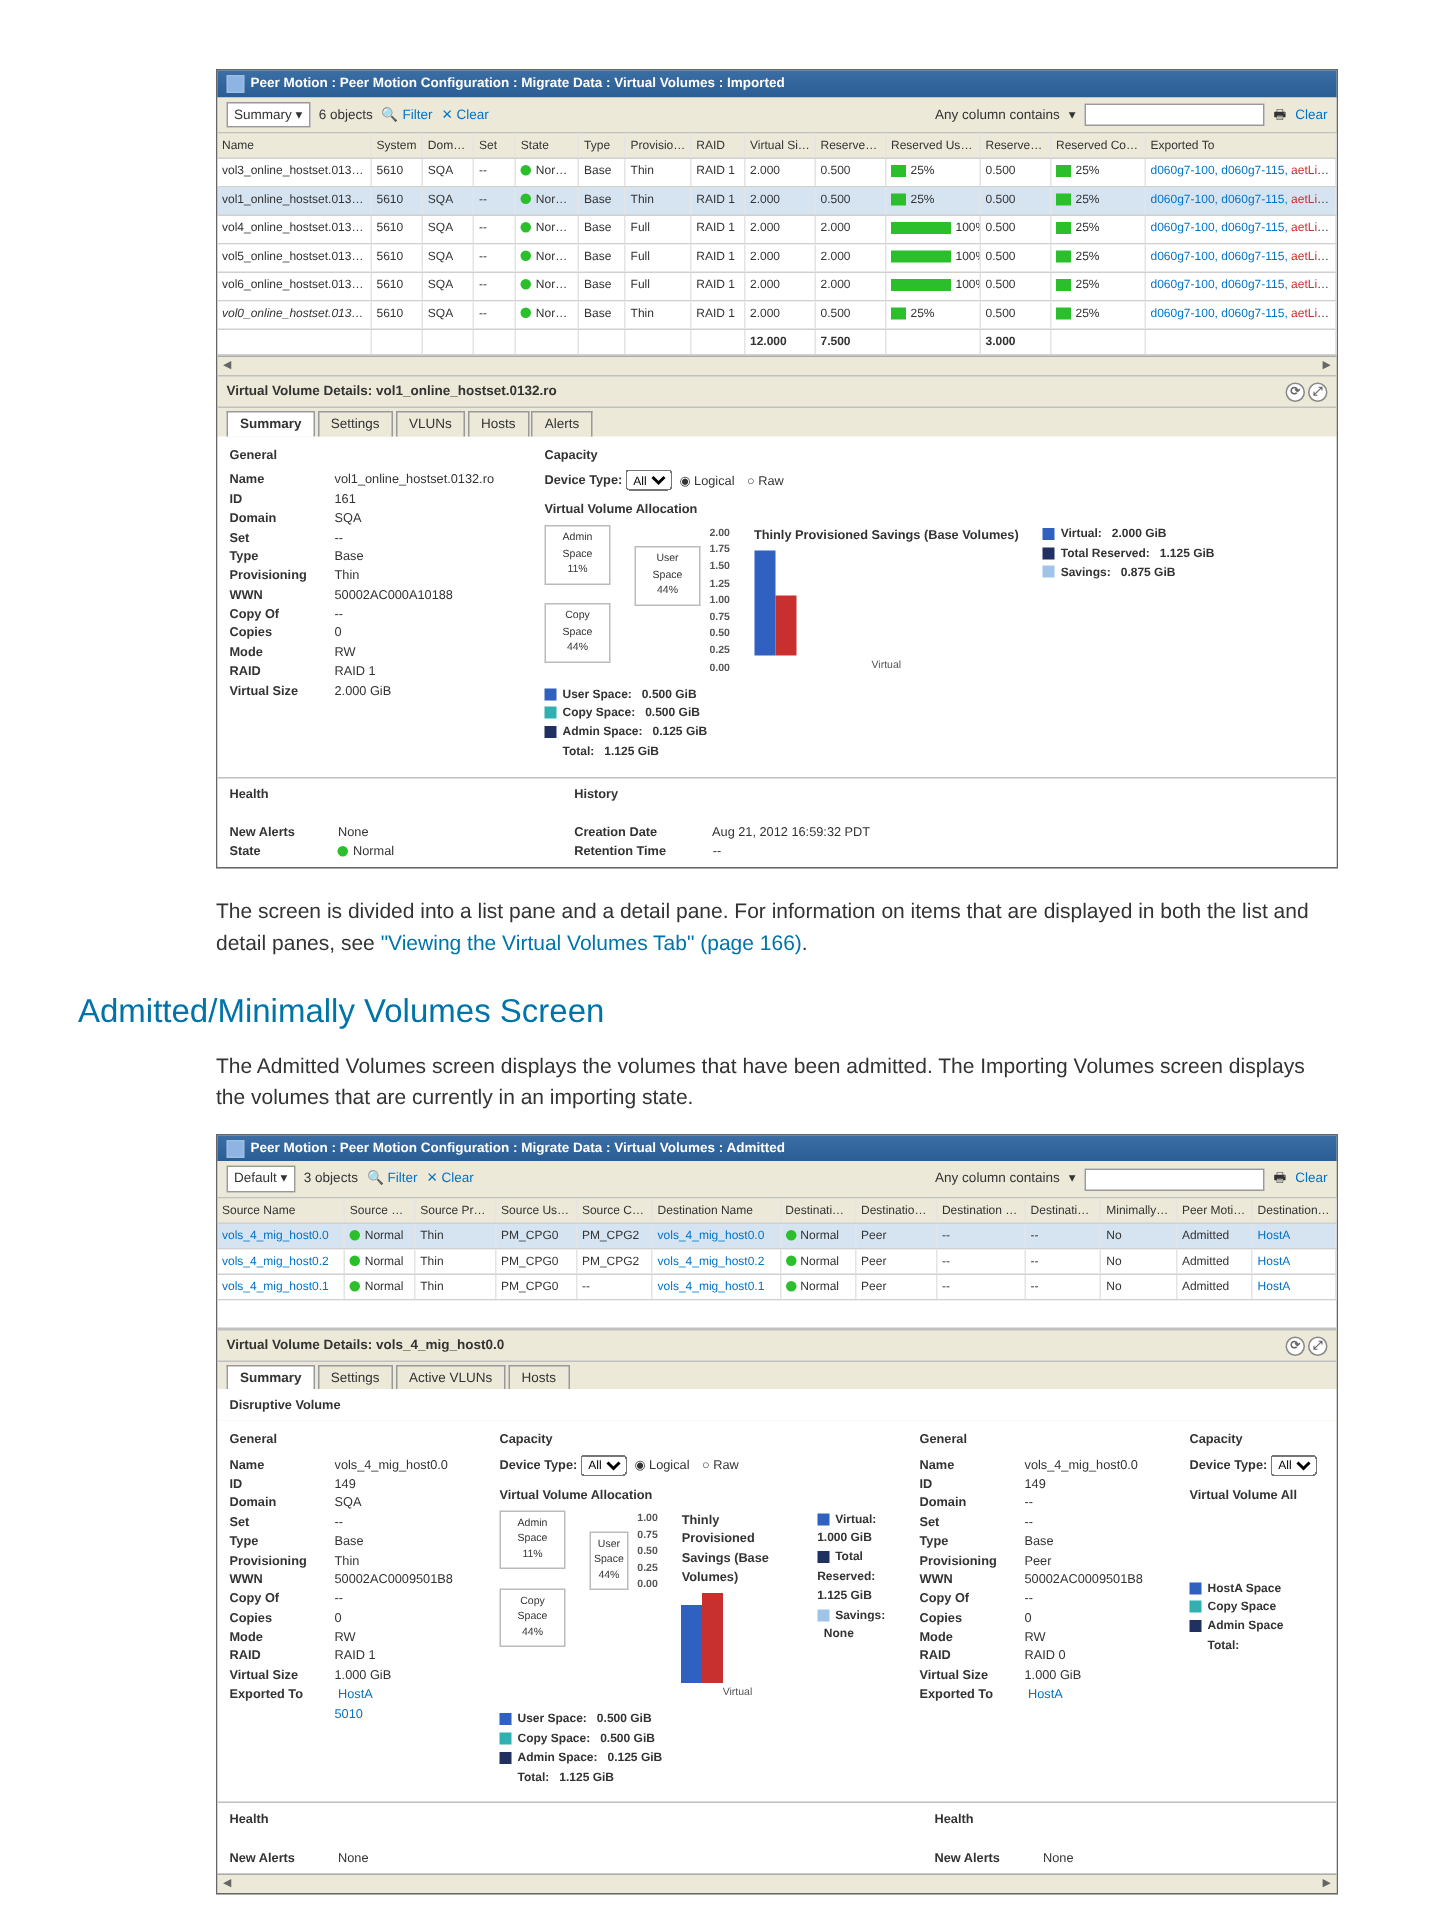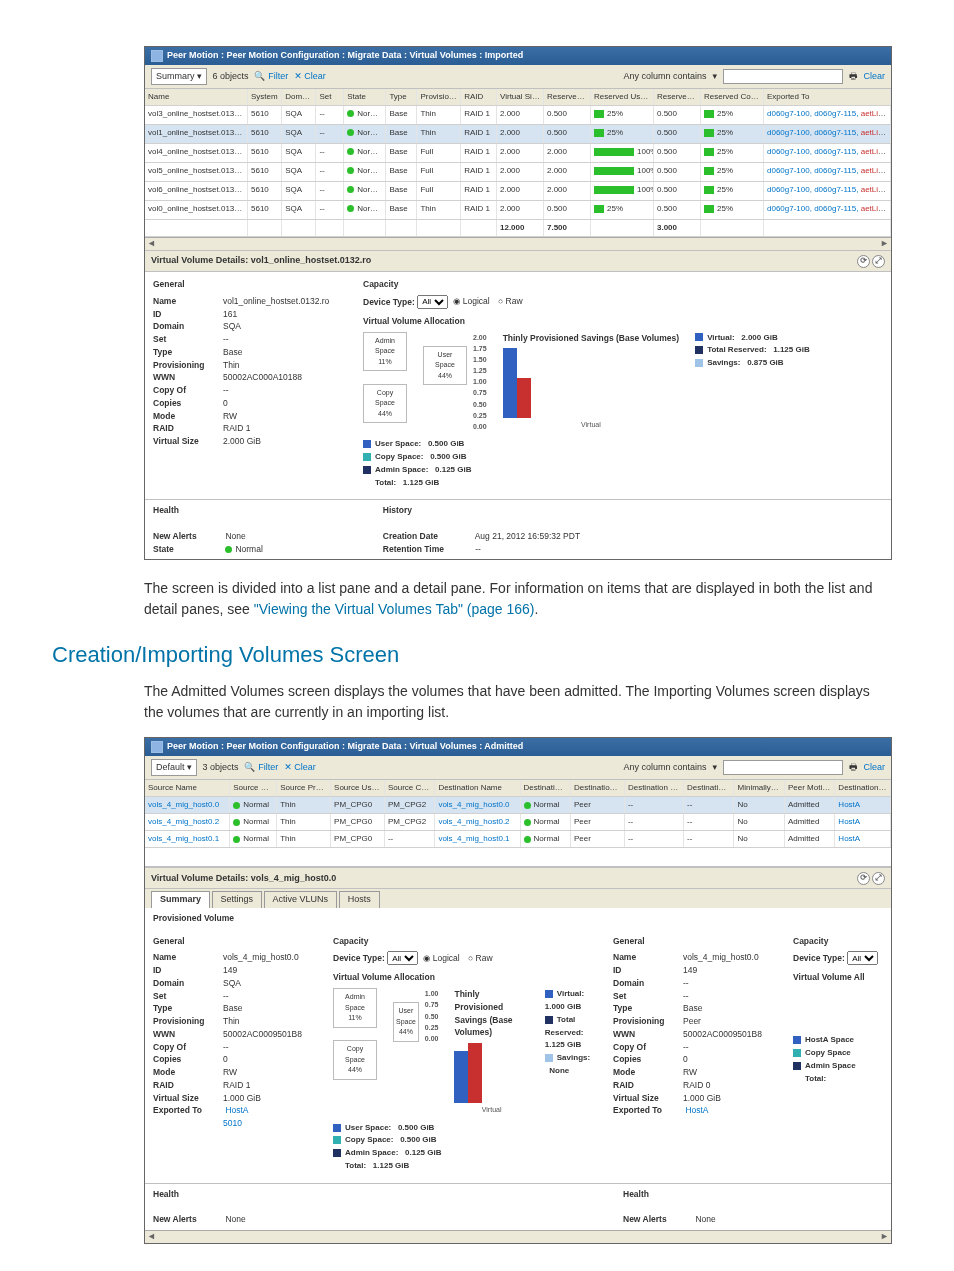--- a/index.html
+++ b/index.html
@@ -193,21 +193,21 @@
         <div style="width: 46px;">Full</div>
         <div style="width: 36px;">RAID 1</div>
         <div style="width: 50px;">2.000</div>
         <div style="width: 50px;">2.000</div>
         <div style="width: 70px;"><span class="bar-wrap"><span class="bar" style="width:40px"></span>100%</span></div>
         <div style="width: 50px;">0.500</div>
         <div style="width: 70px;"><span class="bar-wrap"><span class="bar" style="width:10px"></span>25%</span></div>
         <div style="width: 150px;"><span class="exlink">d060g7-100, d060g7-115, <span class="red">aetLinuxHostSet</span></span></div>
       </div>
       <div class="gridrow">
-        <div style="width: 120px;">vol0_online_hostset.0131.ro</div>
+        <div style="width: 120px; font-style: italic;">vol0_online_hostset.0131.ro</div>
         <div style="width: 34px;">5610</div>
         <div style="width: 34px;">SQA</div>
         <div style="width: 26px;">--</div>
         <div style="width: 44px;"><span class="dot green"></span>Normal</div>
         <div style="width: 30px;">Base</div>
         <div style="width: 46px;">Thin</div>
         <div style="width: 36px;">RAID 1</div>
         <div style="width: 50px;">2.000</div>
         <div style="width: 50px;">0.500</div>
         <div style="width: 70px;"><span class="bar-wrap"><span class="bar" style="width:10px"></span>25%</span></div>
@@ -231,20 +231,27 @@
         <div style="width: 70px;"></div>
         <div style="width: 150px;"></div>
       </div>
     </div>
   <div class="scrollnub"></div>
 
   <div class="panetitle">
     <span>Virtual Volume Details: vol1_online_hostset.0132.ro</span>
     <span class="cornerbtns"><span>⟳</span><span>⤢</span></span>
   </div>
+  <div class="tabs">
+    <span class="tab active">Summary</span>
+    <span class="tab">Settings</span>
+    <span class="tab">VLUNs</span>
+    <span class="tab">Hosts</span>
+    <span class="tab">Alerts</span>
+  </div>
 
   <div class="detail">
     <div style="width:180px">
       <span class="sectionlabel">General</span>
       <div class="kv" id="s1-general"><span class="k">Name</span><span class="v">vol1_online_hostset.0132.ro</span><br><span class="k">ID</span><span class="v">161</span><br><span class="k">Domain</span><span class="v">SQA</span><br><span class="k">Set</span><span class="v">--</span><br><span class="k">Type</span><span class="v">Base</span><br><span class="k">Provisioning</span><span class="v">Thin</span><br><span class="k">WWN</span><span class="v">50002AC000A10188</span><br><span class="k">Copy Of</span><span class="v">--</span><br><span class="k">Copies</span><span class="v">0</span><br><span class="k">Mode</span><span class="v">RW</span><br><span class="k">RAID</span><span class="v">RAID 1</span><br><span class="k">Virtual Size</span><span class="v">2.000 GiB</span><br></div>
     </div>
 
     <div style="flex:1">
       <span class="sectionlabel">Capacity</span>
       <div style="margin-bottom:6px" class="radiog">
@@ -294,23 +301,23 @@
       <span class="kv"><span class="k" style="width:90px">Creation Date</span> <span>Aug 21, 2012 16:59:32 PDT</span></span><br>
       <span class="kv"><span class="k" style="width:90px">Retention Time</span> <span>--</span></span>
     </div>
   </div>
 </div>
 
 <p class="indent">
   <span>The screen is divided into a list pane and a detail pane. For information on items that are displayed in both the list and detail panes, see </span><span class="link">"Viewing the Virtual Volumes Tab" (page 166)</span><span>.</span>
 </p>
 
-<h2 class="section">Creation/Importing Volumes Screen</h2>
-
-<p class="indent">The Admitted Volumes screen displays the volumes that have been admitted. The Importing Volumes screen displays the volumes that are currently in an importing list.</p>
+<h2 class="section">Admitted/Minimally Volumes Screen</h2>
+
+<p class="indent">The Admitted Volumes screen displays the volumes that have been admitted. The Importing Volumes screen displays the volumes that are currently in an importing state.</p>
 
 <div class="screenshot-placeholder indent appwin">
   <div class="titlebar">
     <span class="cube"></span>
     <span>Peer Motion : Peer Motion Configuration : Migrate Data : Virtual Volumes : Admitted</span>
   </div>
   <div class="toolbar">
     <span class="inset"><span>Default</span> ▾</span>
     <span>3 objects</span>
     <span class="ifilter">🔍 <span>Filter</span></span>
@@ -392,21 +399,21 @@
   </div>
   <div class="tabs">
     <span class="tab active">Summary</span>
     <span class="tab">Settings</span>
     <span class="tab">Active VLUNs</span>
     <span class="tab">Hosts</span>
   </div>
 
   <div style="background:#fff;padding:4px 8px;font-size:8.5px;">
     <div style="display:flex">
-      <div style="flex:0 0 260px"><b>Provisioned Volume</b></div>
+      <div style="flex:0 0 260px"><b>Disruptive Volume</b></div>
     </div>
   </div>
 
   <div class="detail" style="gap:20px">
 
     <div style="width:160px">
       <span class="sectionlabel">General</span>
       <div class="kv" id="s2-src-general"><span class="k">Name</span><span class="v">vols_4_mig_host0.0</span><br><span class="k">ID</span><span class="v">149</span><br><span class="k">Domain</span><span class="v">SQA</span><br><span class="k">Set</span><span class="v">--</span><br><span class="k">Type</span><span class="v">Base</span><br><span class="k">Provisioning</span><span class="v">Thin</span><br><span class="k">WWN</span><span class="v">50002AC0009501B8</span><br><span class="k">Copy Of</span><span class="v">--</span><br><span class="k">Copies</span><span class="v">0</span><br><span class="k">Mode</span><span class="v">RW</span><br><span class="k">RAID</span><span class="v">RAID 1</span><br><span class="k">Virtual Size</span><span class="v">1.000 GiB</span><br></div>
       <div class="kv">
         <span class="k">Exported To</span>

